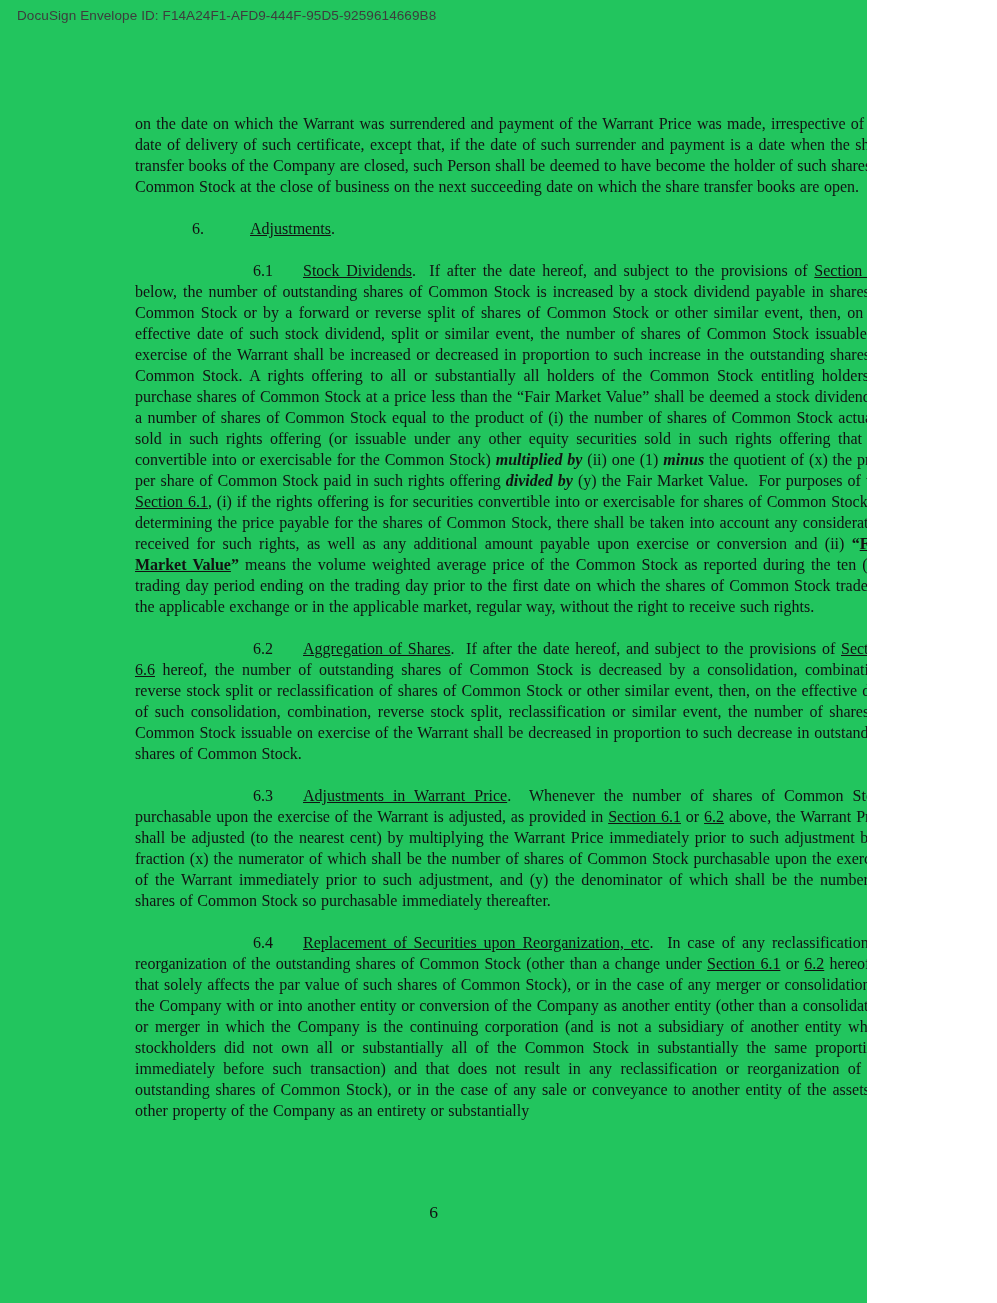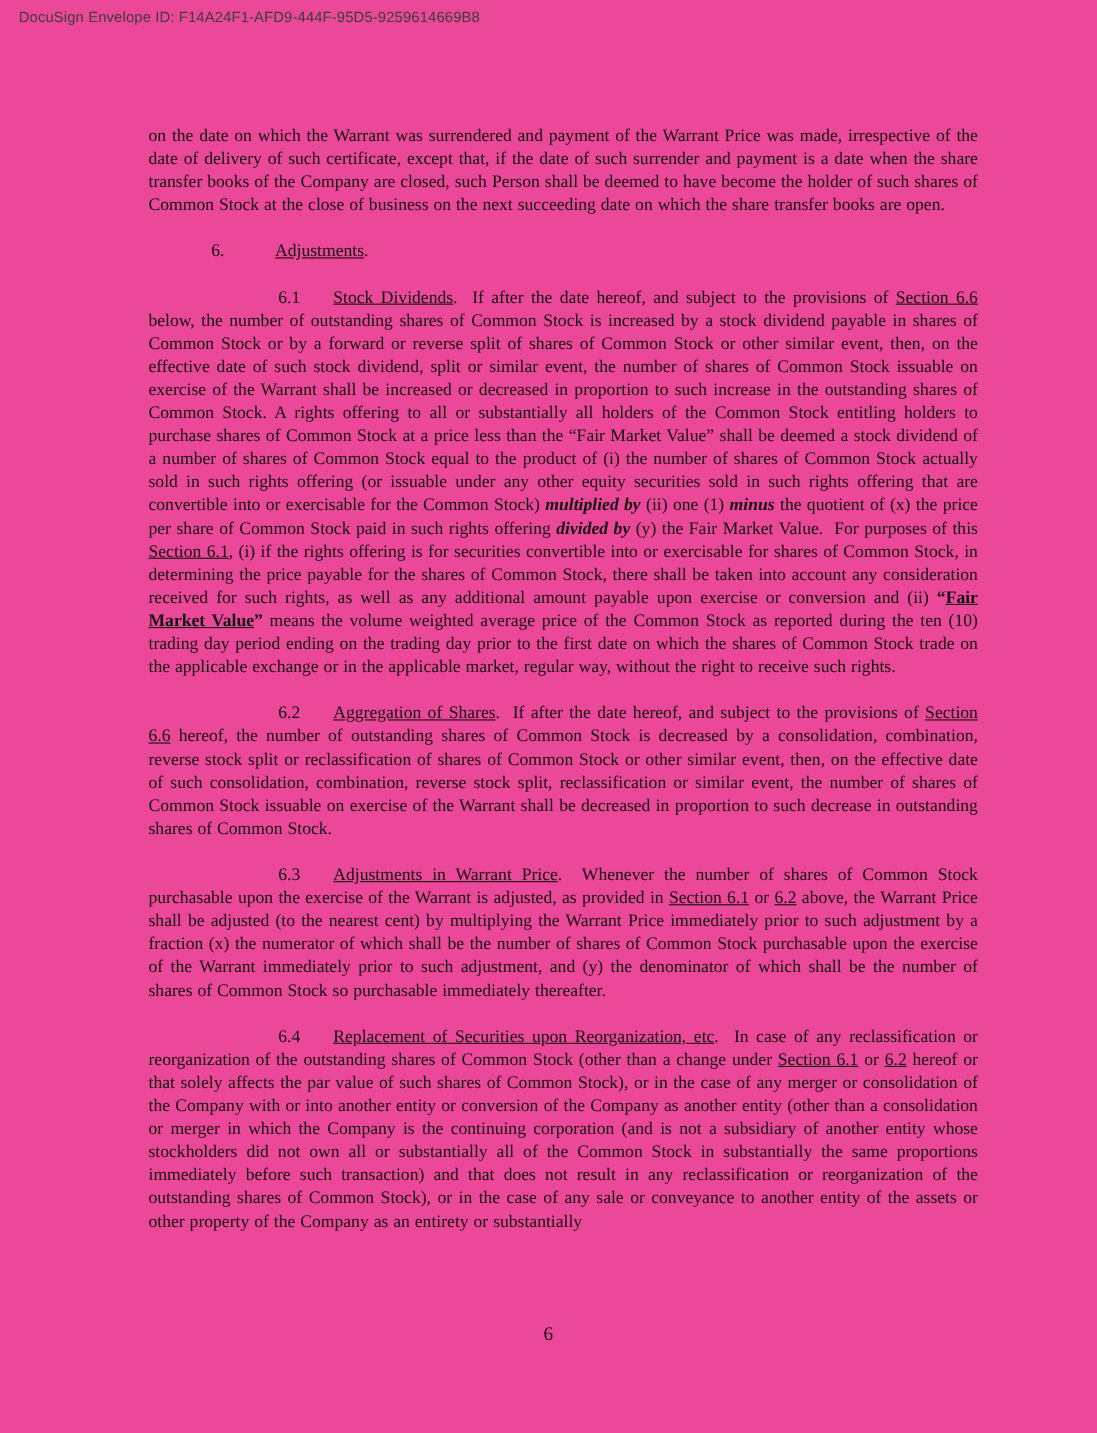--- a/index.html
+++ b/index.html
@@ -1,21 +1,21 @@
 <!DOCTYPE html>
 <html><head>
 <meta charset="utf-8">
 <style>
   * { margin: 0; padding: 0; box-sizing: border-box; }
   html, body { background: #ffffff; }
   .page {
     position: relative;
-    width: 997px;
+    width: 867px;
     height: 1303px;
-    background: #ec4899;
+    background: #22c55e;
     color: #121212;
     font-family: "Liberation Serif", "DejaVu Serif", serif;
     overflow: hidden;
   }
   .docusign-header {
     position: absolute;
     left: 17px;
     top: 8px;
     font-family: "Liberation Sans", "DejaVu Sans", sans-serif;
     font-size: 13.5px;

